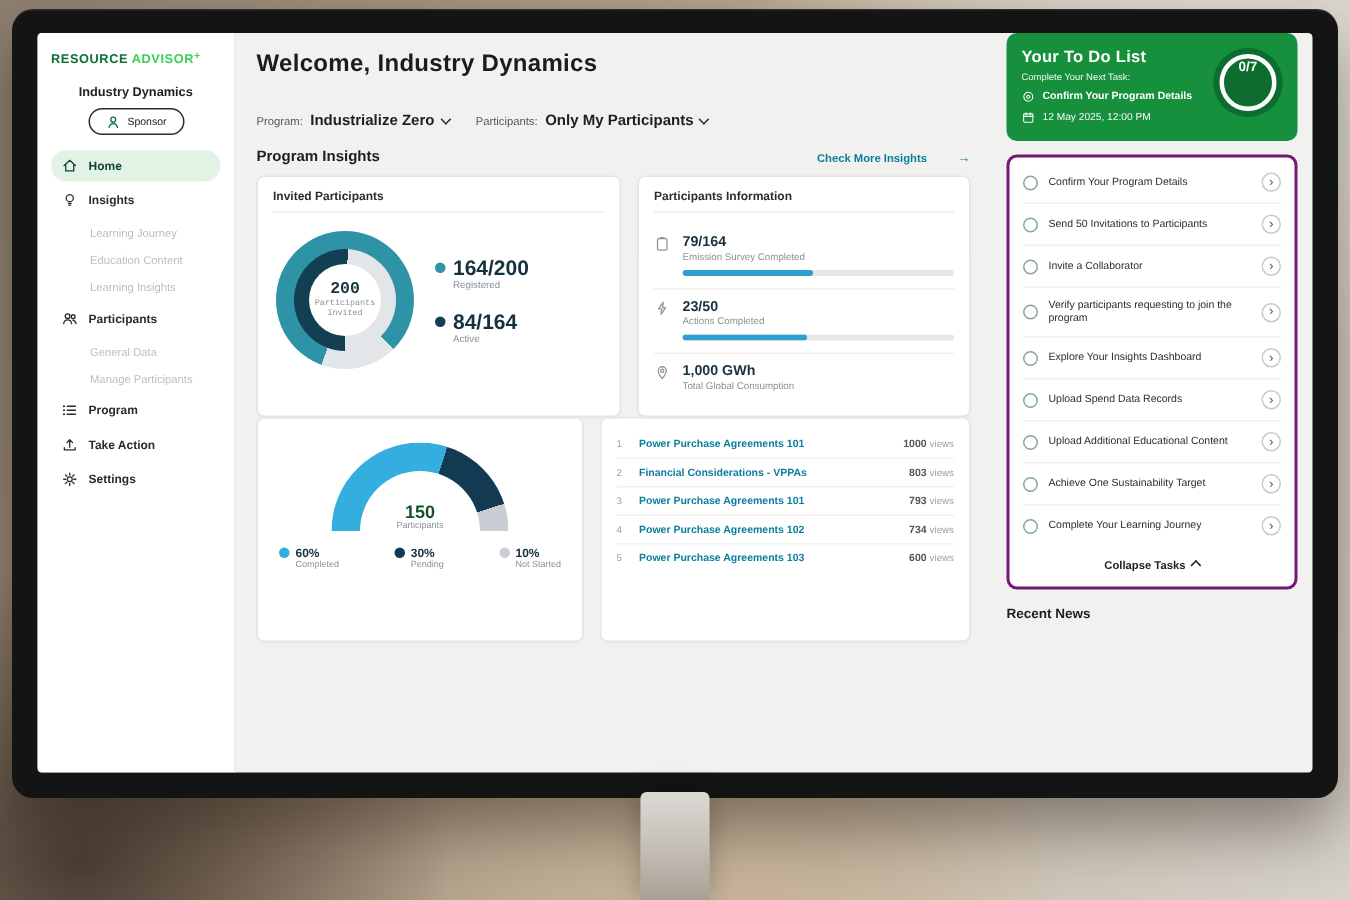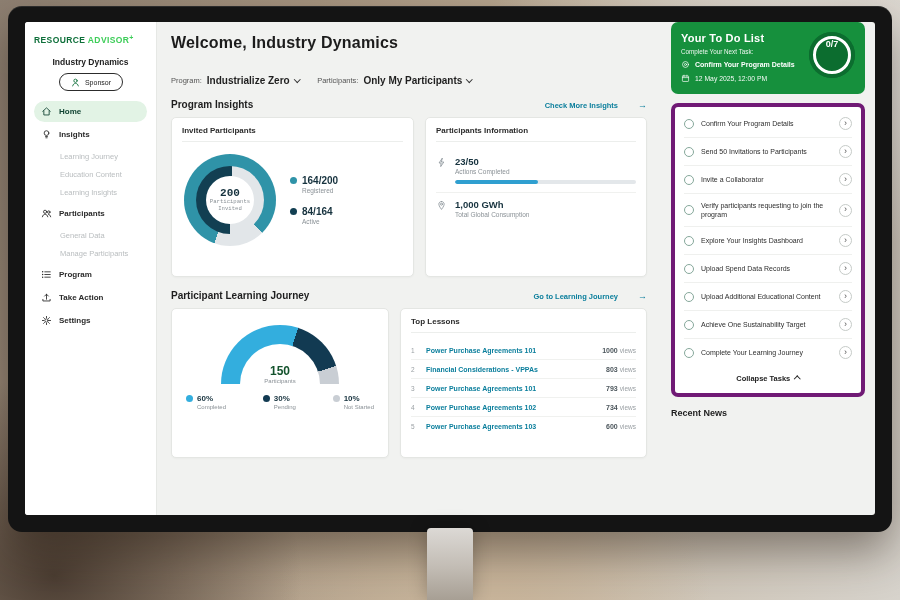--- a/index.html
+++ b/index.html
@@ -71,21 +71,21 @@
   .donut-inner { position:absolute; inset:12px; border-radius:50%; }
   .donut-hole { position:absolute; inset:22px; border-radius:50%; background:#fff;
     display:flex; flex-direction:column; align-items:center; justify-content:center;
     text-align:center; }
   .donut-val { font-size:11px; font-weight:bold; color:#16323e; }
   .donut-lab { font-size:5.6px; color:#8a9196; line-height:1.2; }
   .legend-v { display:flex; flex-direction:column; gap:12px; }
   .leg-item { }
   .leg-top { display:flex; align-items:center; gap:5px; }
   .dot { width:7px; height:7px; border-radius:50%; background:#999; flex-shrink:0; }
-  .leg-val { font-size:10px; font-weight:bold; color:#16323e; }
+  .leg-val { font-size:14px; font-weight:bold; color:#16323e; }
   .leg-lab { font-size:6.5px; color:#8a9196; margin-left:12px; margin-top:1px; }
 
   
   .card-info { flex:1; min-height:160px; }
   .info-row { display:flex; gap:8px; padding:6px 0 8px; border-bottom:1px solid #f0f1ef; }
   .info-row:last-child { border-bottom:none; }
   .iicon { color:#8e979c; margin-top:1px; }
   .iicon svg { width:11px; height:11px; fill:none; stroke:currentColor; stroke-width:1.1;
     stroke-linecap:round; stroke-linejoin:round; }
   .info-body { flex:1; }
@@ -133,21 +133,21 @@
   .todo-line.due { font-weight:normal; font-size:6.8px; opacity:.95; }
   .todo-line svg { width:9px; height:9px; fill:none; stroke:#fff; stroke-width:1.1;
     stroke-linecap:round; stroke-linejoin:round; flex-shrink:0; }
   .todo-ring { width:46px; height:46px; border-radius:50%; background:#0c6d2f;
     display:flex; align-items:center; justify-content:center; flex-shrink:0;
     box-shadow: inset 0 0 0 3px #0c6d2f; }
   .ring-inner { width:38px; height:38px; border-radius:50%; border:3.5px solid #ffffff;
     display:flex; align-items:flex-start; justify-content:center; }
   .ring-text { font-size:9px; font-weight:bold; color:#fff; }
 
-  .tasks-card { background:#fff; border:4px solid #701a75; border-radius:7px;
+  .tasks-card { background:#fff; border:2px solid #701a75; border-radius:7px;
     margin-top:9px; padding:3px 9px 6px; }
   .task-row { display:flex; align-items:center; gap:7px; padding:7px 0;
     border-bottom:1px solid #eff0ee; cursor:pointer; }
   .task-check { width:10px; height:10px; border:1.2px solid #86a89b; border-radius:50%;
     flex-shrink:0; cursor:pointer; }
   .task-label { flex:1; font-size:7px; color:#2d2d2d; line-height:1.3; }
   .task-go { width:13px; height:13px; border:1px solid #c6cbc8; border-radius:50%;
     display:flex; align-items:center; justify-content:center; color:#555;
     flex-shrink:0; cursor:pointer; }
   .task-go::before { content:"\203A"; font-size:9px; line-height:1; margin-top:-1px; }
@@ -306,20 +306,34 @@
               </div>
             </div>
           </div>
         </div>
 
         <div class="card card-info">
           <div class="card-title">Participants Information</div>
           <div class="info-row">
             <span class="iicon">
               <svg viewBox="0 0 14 14">
+                  <rect x="3" y="2.6" width="8" height="9.8" rx="1"></rect>
+                  <path d="M5.4 2.6V1.8h3.2v.8"></path>
+                </svg></span>
+            <div class="info-body">
+              <div class="info-val">79/164</div>
+              <div class="info-lab">Emission Survey Completed</div>
+              <div class="bar-track">
+                  <div class="bar-fill" style="width: 48%; background: rgb(47, 159, 208);"></div>
+                </div>
+            </div>
+          </div>
+          <div class="info-row">
+            <span class="iicon">
+              <svg viewBox="0 0 14 14">
                   <path d="M7.8 1.8 3.9 7.6h2.6L6 12.2l3.9-5.8H7.3z"></path>
                 </svg></span>
             <div class="info-body">
               <div class="info-val">23/50</div>
               <div class="info-lab">Actions Completed</div>
               <div class="bar-track">
                   <div class="bar-fill" style="width: 46%; background: rgb(47, 159, 208);"></div>
                 </div>
             </div>
           </div>
@@ -330,27 +344,20 @@
                   <circle cx="7" cy="5.3" r="1.3"></circle>
                 </svg></span>
             <div class="info-body">
               <div class="info-val">1,000 GWh</div>
               <div class="info-lab">Total Global Consumption</div>
             </div>
           </div>
         </div>
       </div>
 
-      <div class="sec-head">
-        <span class="sec-title">Participant Learning Journey</span>
-        <a class="sec-link">
-          <span>Go to Learning Journey</span>
-          <span class="arr"></span>
-        </a>
-      </div>
 
       <div class="cards-row">
         <div class="card card-edu">
           <div class="gauge-wrap">
             <div class="gauge-arc" style="background: conic-gradient(from 270deg, rgb(51, 174, 222) 0deg, rgb(51, 174, 222) 30%, rgb(18, 58, 82) 30%, rgb(18, 58, 82) 45%, rgb(201, 206, 212) 45%, rgb(201, 206, 212) 50%, transparent 50%, transparent 100%);"></div>
             <div class="gauge-hole"></div>
             <div class="gauge-center">
               <div class="gauge-val">150</div>
               <div class="gauge-lab">Participants</div>
             </div>
@@ -374,21 +381,20 @@
               <div class="leg-top">
                   <span class="dot" style="background: rgb(201, 206, 212);"></span>
                 <span class="leg-val">10%</span>
                 </div>
               <div class="leg-lab">Not Started</div>
             </div>
           </div>
         </div>
 
         <div class="card card-lessons">
-          <div class="card-title">Top Lessons</div>
           <div class="lesson-row">
             <span class="lrank">1</span>
             <a class="ltitle">Power Purchase Agreements 101</a>
             <span class="lviews"><span>1000</span><span class="lunit">views</span></span>
           </div>
           <div class="lesson-row">
             <span class="lrank">2</span>
             <a class="ltitle">Financial Considerations - VPPAs</a>
             <span class="lviews"><span>803</span><span class="lunit">views</span></span>
           </div>

